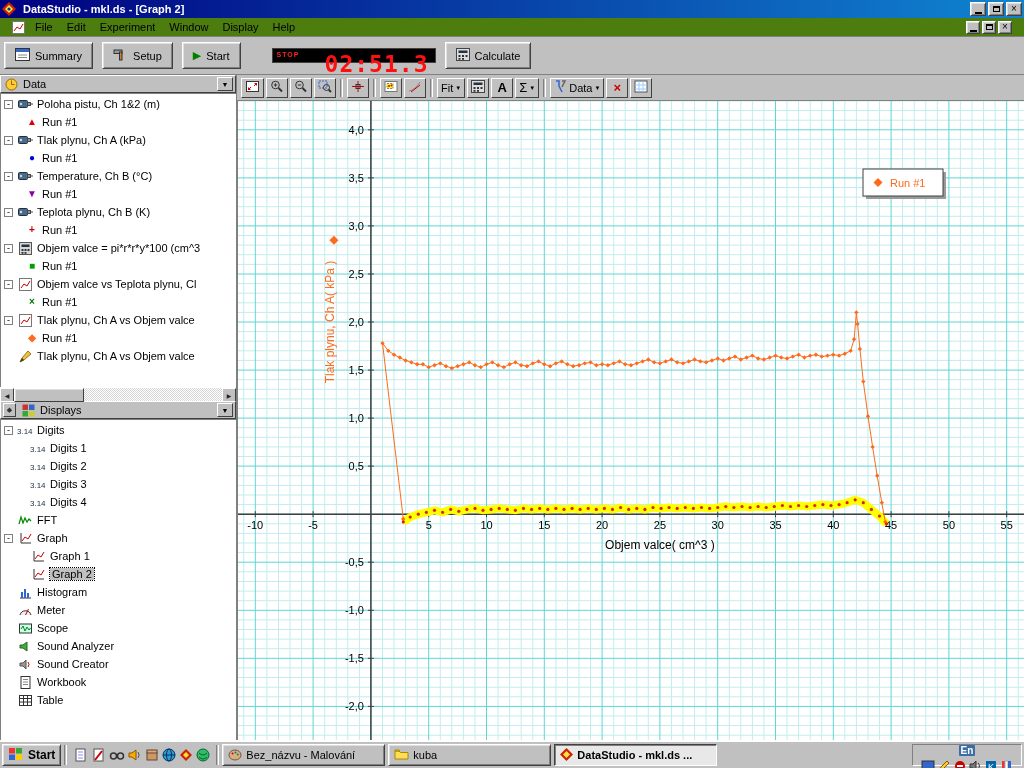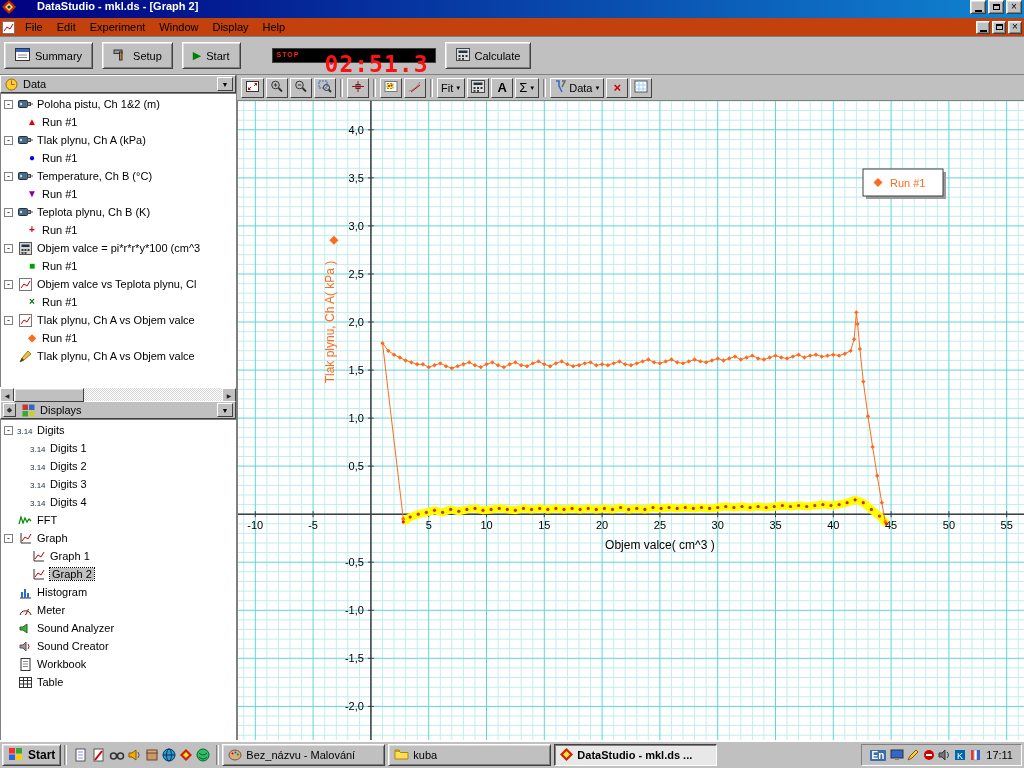--- a/index.html
+++ b/index.html
@@ -1,32 +1,32 @@
 <!DOCTYPE html>
 <html><head>
 <meta charset="utf-8">
 <style>
   * { margin:0; padding:0; box-sizing:border-box; font-family:"Liberation Sans",sans-serif; }
   html,body { width:1024px; height:768px; overflow:hidden; background:#c0c0c0; }
   #app { width:1024px; height:768px; display:flex; flex-direction:column; }
 
   
   .titlebar { height:18px; background:linear-gradient(90deg,#000080,#1084d0); color:#fff;
-    display:flex; padding:0 2px; font-size:11px; font-weight:bold; flex:0 0 18px;gap:14px;}
+    display:flex; align-items:center; padding:9px 2px; font-size:11px; font-weight:bold; flex:0 0 18px;}
   .titlebar .title-text { margin-left:4px; flex:1; white-space:nowrap; }
   .win-controls { display:flex; gap:2px; }
   .win-btn { width:16px; height:14px; background:#c0c0c0; border:1px solid;
     border-color:#fff #404040 #404040 #fff; box-shadow:inset 1px 1px 0 #dfdfdf, inset -1px -1px 0 #808080;
     display:flex; align-items:center; justify-content:center; font-size:10px; line-height:10px; color:#000; padding:0; }
   .glyph-min { width:7px; height:2px; background:#000; margin-top:7px; }
   .glyph-restore { width:7px; height:6px; border:1px solid #000; border-top:2px solid #000; }
 
   
-  .menubar { height:19px; flex:0 0 19px; background:#c2410c; display:flex; align-items:center;
-    font-size:11px; padding:0 2px; border-bottom:1px solid #808080; }
+  .menubar { height:19px; flex:0 0 19px; background:#4d7c0f; display:flex; align-items:center;
+    font-size:11px; padding:0 12px; border-bottom:1px solid #808080; }
   .menu-item { padding:2px 7px; cursor:default; }
   .mdi-controls { margin-left:auto; display:flex; gap:2px; }
   .mdi-controls .win-btn { width:14px; height:13px; }
   .mdi-icon { margin-right:3px; display:flex; }
 
   
   .toolbar { height:38px; flex:0 0 38px; background:#c0c0c0; display:flex; align-items:center;
     gap:9px; padding:0 4px; border-bottom:1px solid #808080; }
   .tbtn { height:27px; background:#c0c0c0; border:1px solid; border-color:#fff #404040 #404040 #fff;
     box-shadow:inset 1px 1px 0 #dfdfdf, inset -1px -1px 0 #808080;
@@ -95,21 +95,21 @@
     display:flex; align-items:center; gap:4px; padding:0 5px; font-weight:bold; font-size:12px; }
   .ql { display:flex; gap:3px; align-items:center; padding:0 3px; }
   .ql span { display:flex; }
   .sep { width:3px; height:20px; border-left:1px solid #808080; border-right:1px solid #fff; }
   .task-btn { width:163px; height:22px; background:#c0c0c0; border:1px solid; border-color:#fff #404040 #404040 #fff;
     box-shadow:inset 1px 1px 0 #dfdfdf, inset -1px -1px 0 #808080;
     display:flex; align-items:center; gap:4px; padding:0 5px; font-size:11px; white-space:nowrap; overflow:hidden; }
   .task-btn.active { border-color:#404040 #fff #fff #404040; box-shadow:inset 1px 1px 0 #808080;
     background:#e8e8e8; font-weight:bold; }
   .tray { margin-left:auto; height:22px; border:1px solid; border-color:#808080 #fff #fff #808080;
-    display:flex; align-items:center; gap:4px; padding:0 8px; font-size:11px; }
+    display:flex; align-items:center; gap:4px; padding:0 8px; font-size:11px;flex-direction:column; }
   .tray-lang { font-size:10px; font-weight:bold; background:#3a6ea5; color:#fff; padding:0 2px; border-radius:1px;}
   .tray span.ticon2 { display:flex; }
 </style>
 </head>
 <body>
 
 <div id="app">
 
   <div class="titlebar">
     <span class="mdi-icon">
@@ -463,20 +463,30 @@
           </div>
           <div class="tree-row">
             <span class="expander-space"></span>
             <span class="ticon">
               <svg width="13" height="13">
                 <path d="M1 11 A5.7 5.7 0 0 1 12 11" fill="#eee" stroke="#333"></path>
                 <line x1="6.5" y1="11" x2="9.5" y2="5" stroke="#c00"></line>
               </svg>
             </span>
             <span class="tlabel">Meter</span>
+          </div>
+          <div class="tree-row">
+            <span class="expander-space"></span>
+            <span class="ticon">
+              <svg width="13" height="13">
+                <rect x="0.5" y="2" width="12" height="9" fill="#cfe" stroke="#333"></rect>
+                <polyline points="2,7 4,4 6,9 8,5 10,8 11.5,6" fill="none" stroke="#080"></polyline>
+              </svg>
+            </span>
+            <span class="tlabel">Scope</span>
           </div>
           <div class="tree-row">
             <span class="expander-space"></span>
             <span class="ticon">
               <svg width="13" height="13">
                 <polygon points="1,5 4,5 8,2 8,11 4,8 1,8" fill="#4a4" stroke="#262"></polygon>
               </svg>
             </span>
             <span class="tlabel">Sound Analyzer</span>
           </div>

